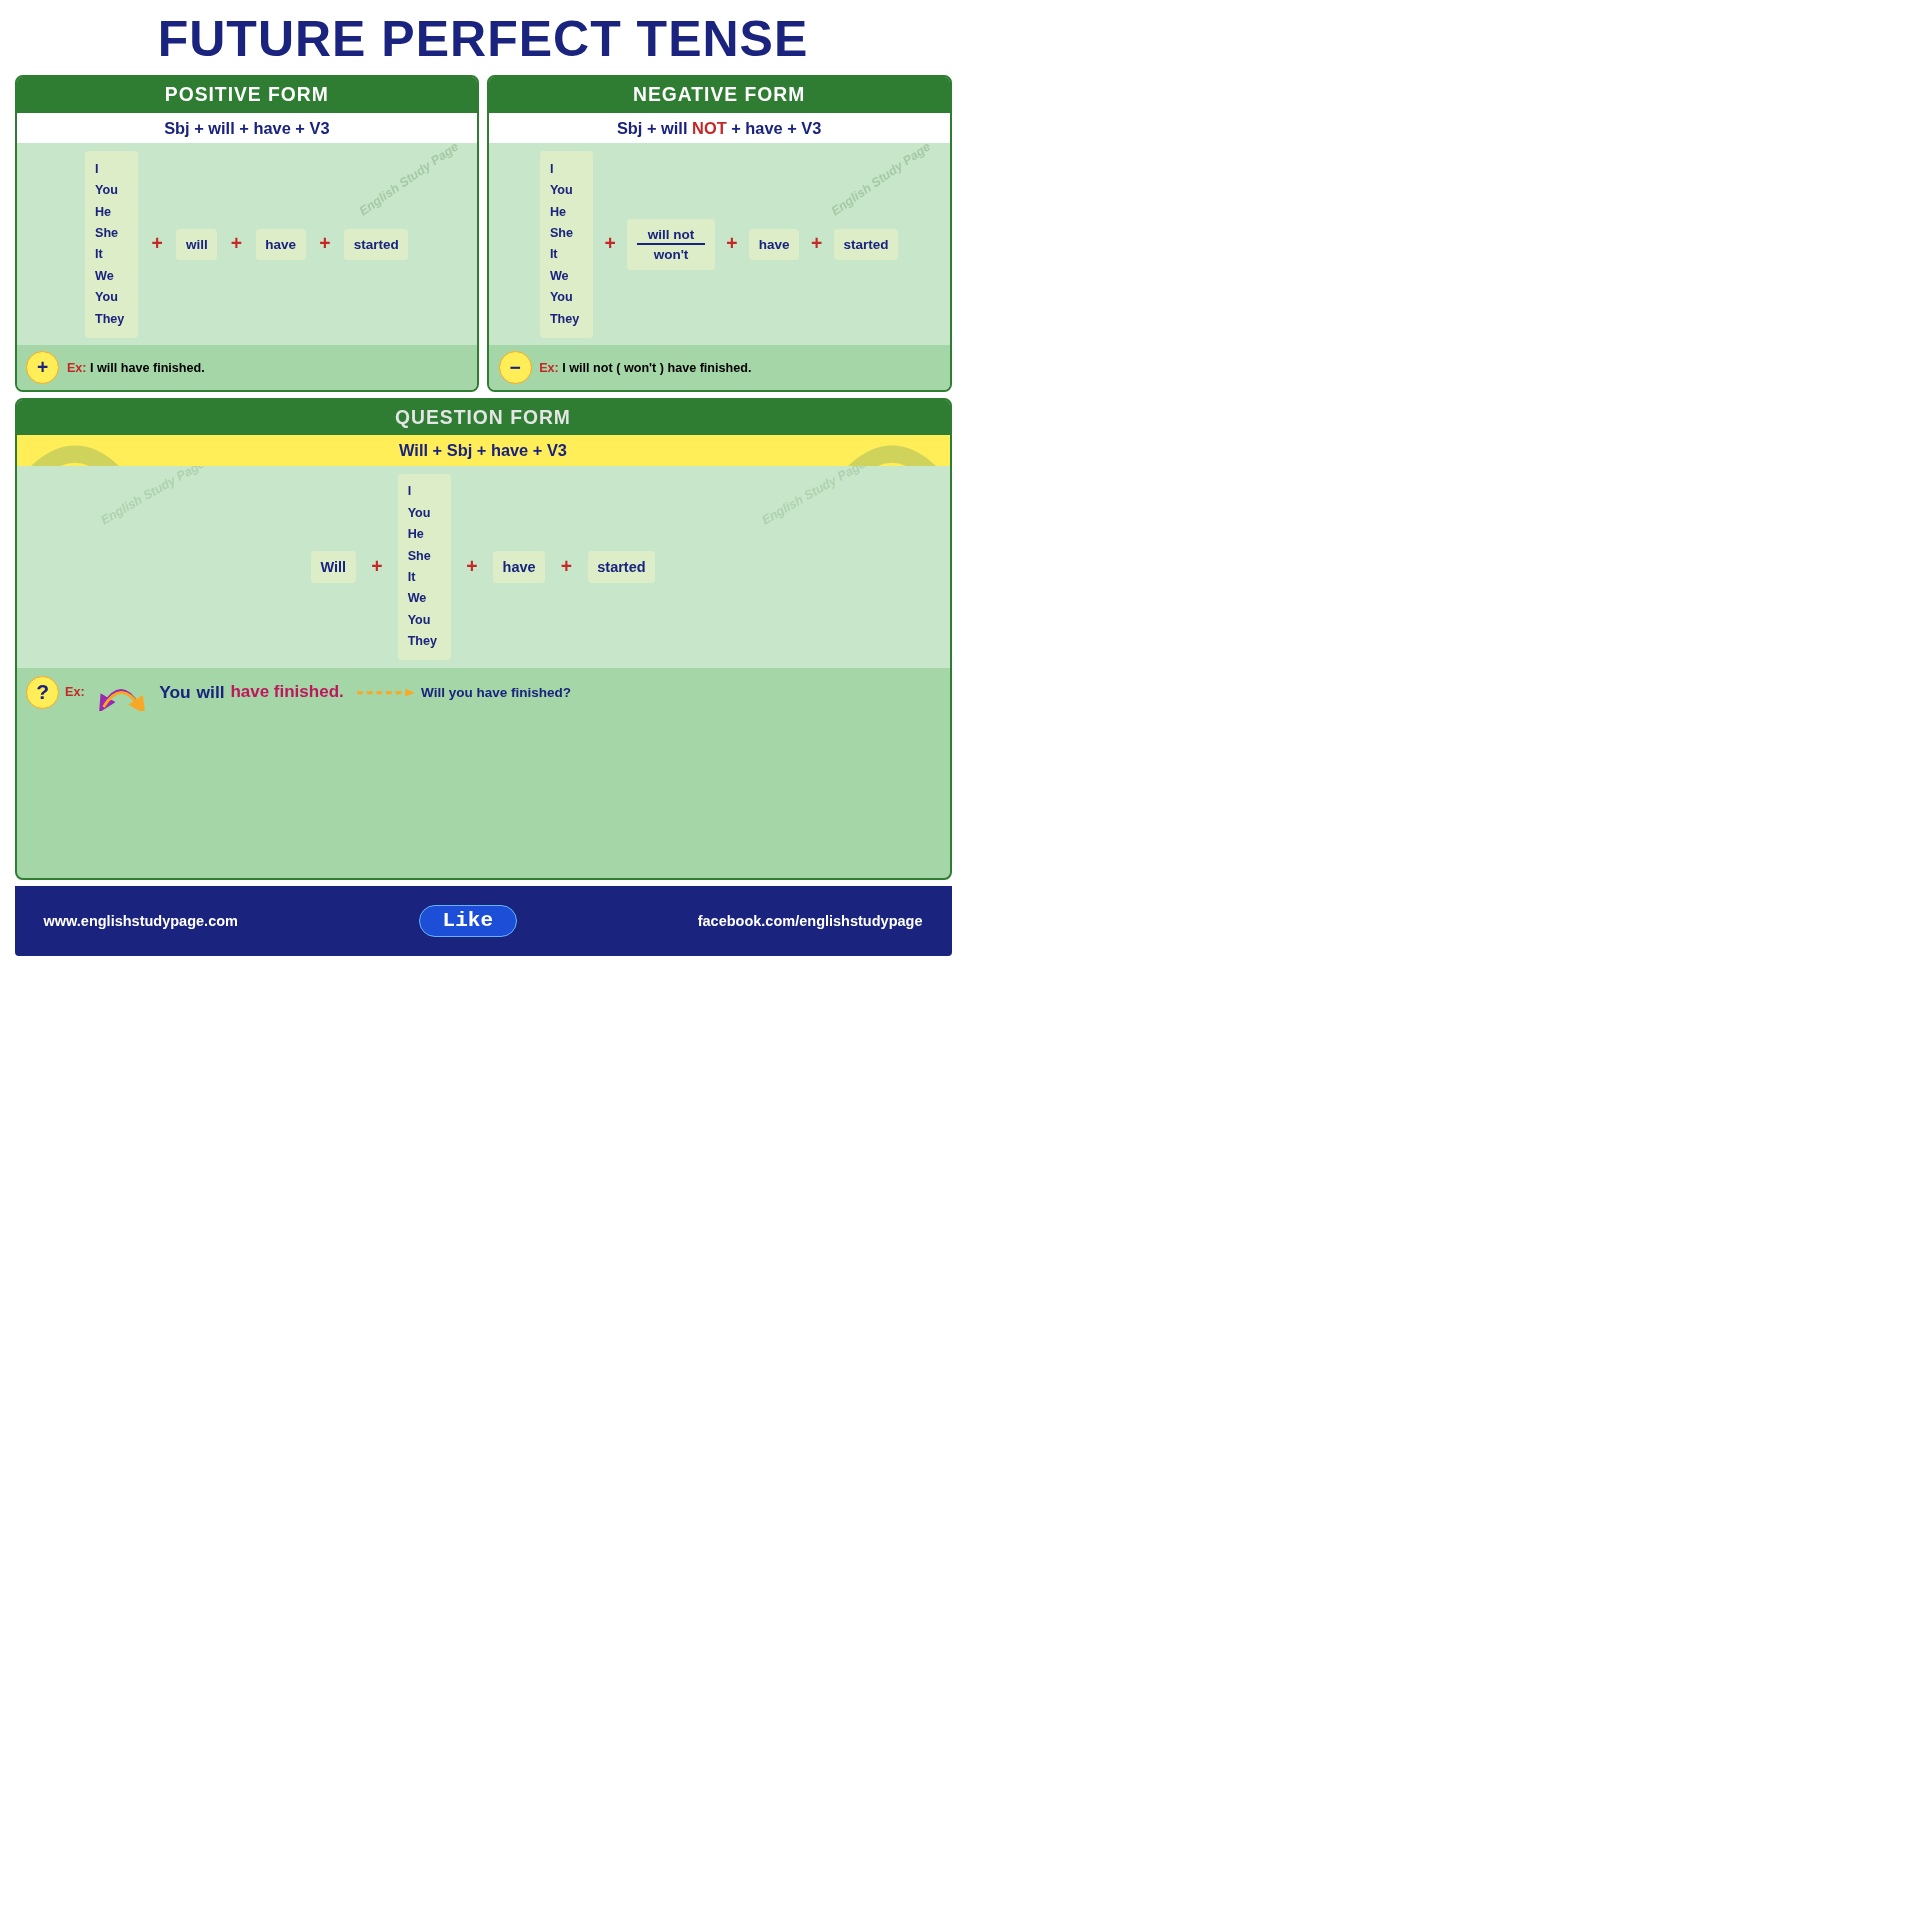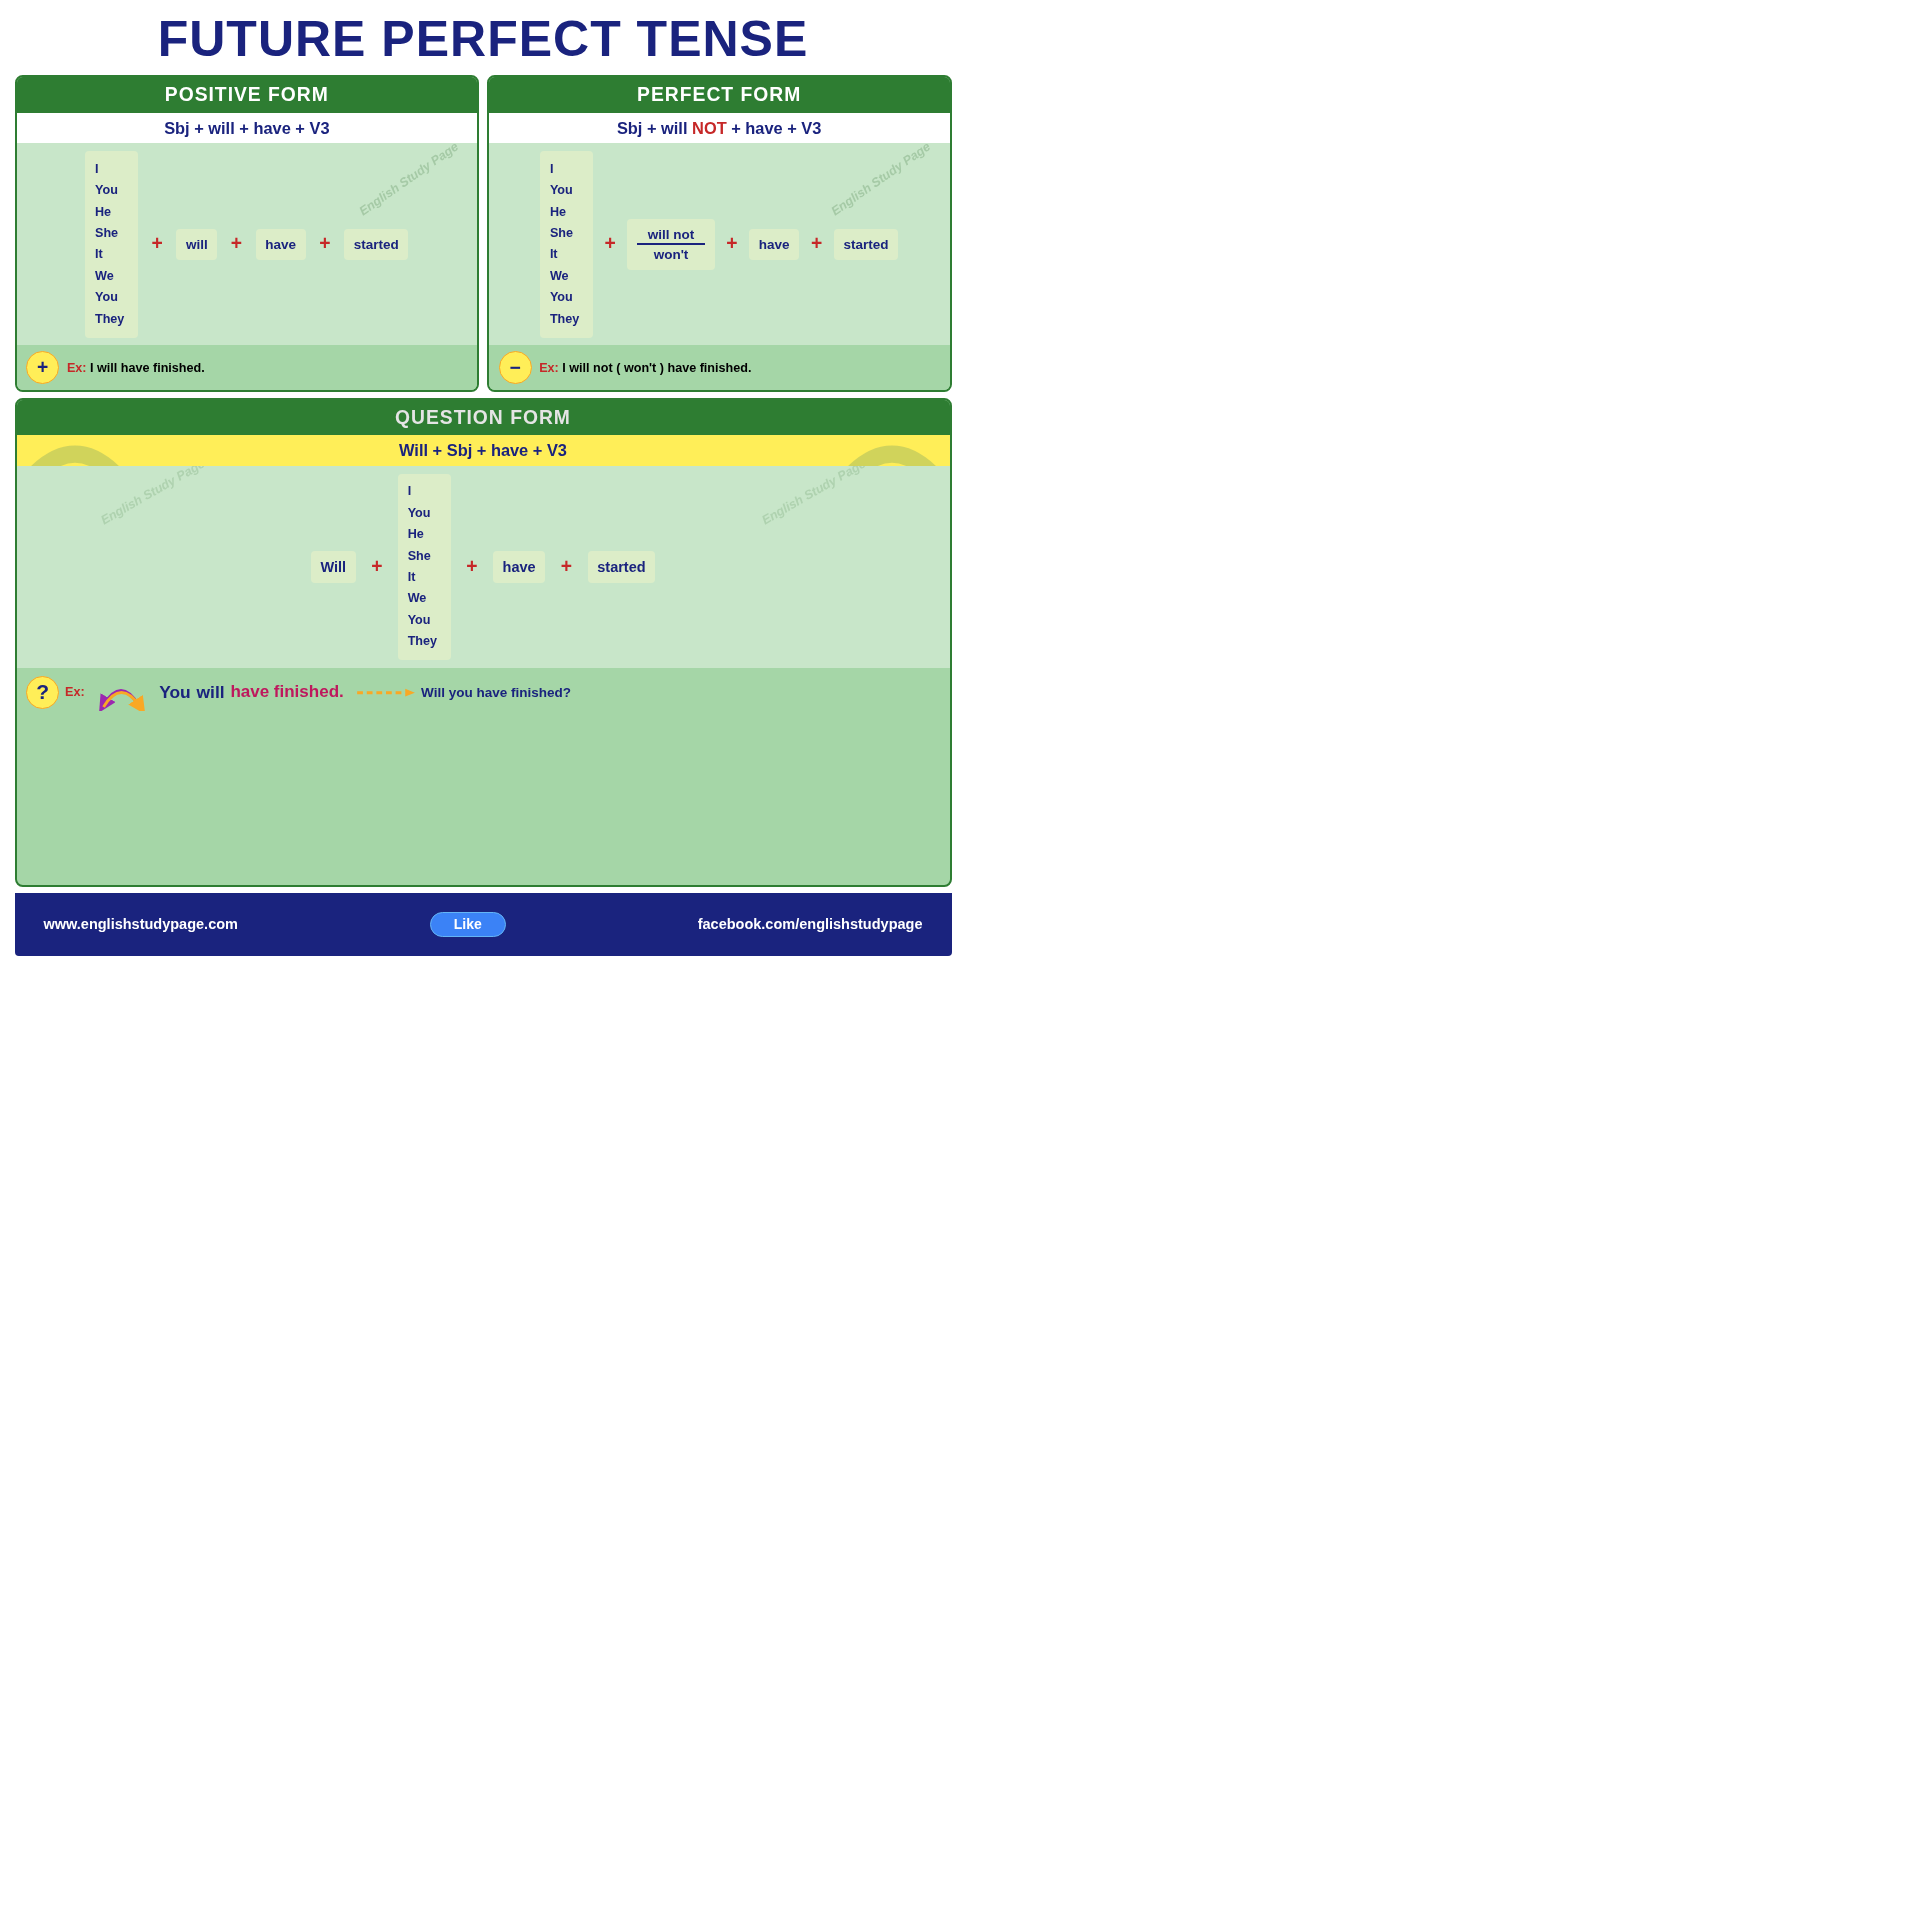--- a/index.html
+++ b/index.html
@@ -254,27 +254,28 @@
       border-radius: 0 0 3.9px 3.9px;
     }
 
     .footer-text {
       color: white;
       font-size: 14.5px;
       font-weight: bold;
     }
 
     .like-btn {
-      background: #3b82f6;
+      background: #1d4ed8;
       color: white;
       border: 1.9px solid #64b5f6;
       border-radius: 19.3px;
       padding: 3.9px 23px;
-      font-size: 14px;
-      font-weight: 900;
+      font-size: 21px;
+      font-weight: 900;
+      font-family: Liberation Mono, monospace;
     }
 
     .cell-light {
       background: #dcedc8;
       border-radius: 3.9px;
       padding: 7.7px 9.7px;
       display: flex;
       align-items: center;
       justify-content: center;
     }
@@ -329,21 +330,21 @@
       <div class="example-bar">
         <div class="circle-icon">+</div>
         <div class="example-text">
           <span class="ex-label">Ex:</span>
           <span>I will have finished.</span>
         </div>
       </div>
     </div>
 
     <div class="form-box">
-      <div class="form-header">PERFECT FORM</div>
+      <div class="form-header">NEGATIVE FORM</div>
       <div class="formula-bar">
         <span>Sbj + will </span><span class="not-red">NOT</span><span> + have + V3</span>
       </div>
       <div class="form-content">
         <div class="watermark neg">English Study Page</div>
         <div style="display:flex;align-items:center;gap:5.8px;width:100%;justify-content:center;">
           <div class="cell-light">
             <div class="pronouns-col">
               I<br>You<br>He<br>She<br>It<br>We<br>You<br>They
             </div>

